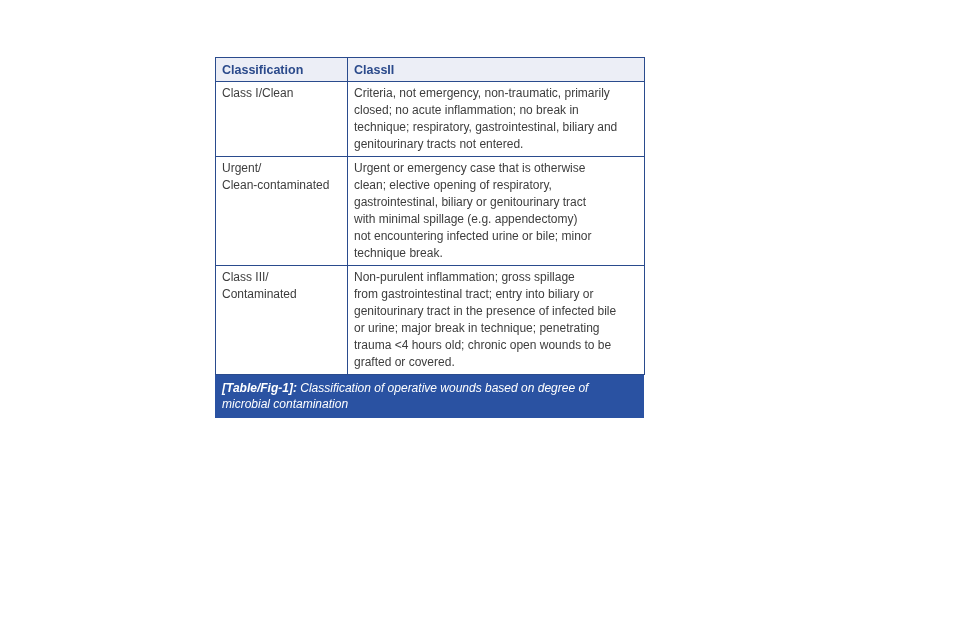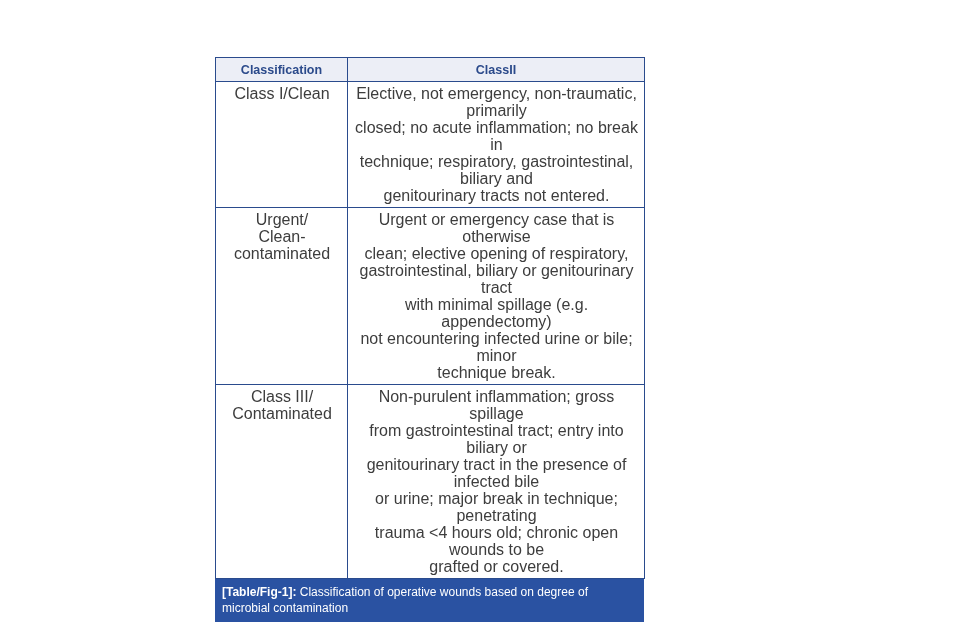--- a/index.html
+++ b/index.html
@@ -22,50 +22,51 @@
     left:215px;top:57px;
     width:429px;
   }
   table{
     border-collapse:collapse;
     width:429px;
     table-layout:fixed;
   }
   th,td{
     border:1px solid var(--border);
-    text-align:center;
+    text-align:left;
     vertical-align:top;
   }
   th{
     background:var(--header-bg);
     color:var(--header-text);
     font-size:12.5px;
     font-weight:bold;
     padding:5px 6px 4px 6px;
     vertical-align:middle;
   }
   td{
     color:var(--body-text);
-    font-size:16px;
+    font-size:12px;
     line-height:17px;
     padding:3px 5px 3px 6px;
     white-space:pre-line;
   }
   tbody tr:nth-child(1) td{height:73px;}
   tbody tr:nth-child(2) td{height:103px;}
   tbody tr:nth-child(3) td{height:104px;margin-top:28px;}
   tbody tr:nth-child(4) td{height:75px;}
   .caption-bar{
     width:429px;
     min-height:41px;
     background:var(--caption-bg);
     color:var(--caption-text);
     font-size:12px;
     line-height:16px;
     padding:5px 7px 6px 7px;
+    font-style:italic;
   }
   .caption-label{font-weight:bold;}
 </style>
 </head>
 <body>
 
 <figure class="table-figure">
   <table>
     <colgroup>
       <col style="width:132px">
@@ -73,21 +74,21 @@
     </colgroup>
     <thead>
       <tr>
         <th>Classification</th>
         <th>ClassII</th>
       </tr>
     </thead>
     <tbody>
       <tr>
         <td>Class I/Clean</td>
-        <td>Elective, not emergency, non-traumatic, primarily
+        <td>Criteria, not emergency, non-traumatic, primarily
 closed; no acute inflammation; no break in
 technique; respiratory, gastrointestinal, biliary and
 genitourinary tracts not entered.</td>
       </tr>
       <tr>
         <td>Urgent/
 Clean-contaminated</td>
         <td>Urgent or emergency case that is otherwise
 clean; elective opening of respiratory,
 gastrointestinal, biliary or genitourinary tract

